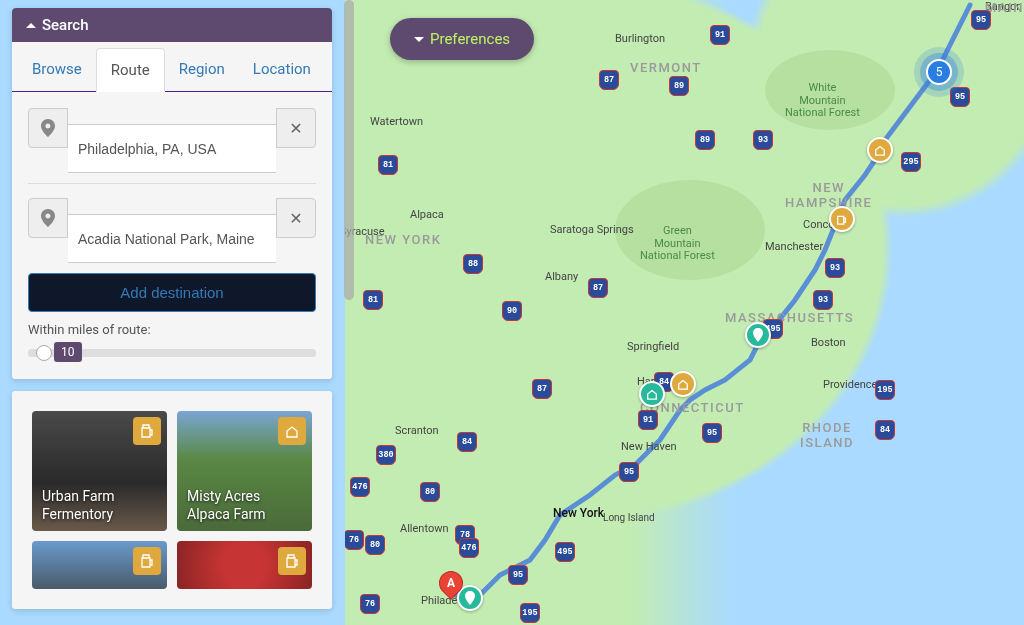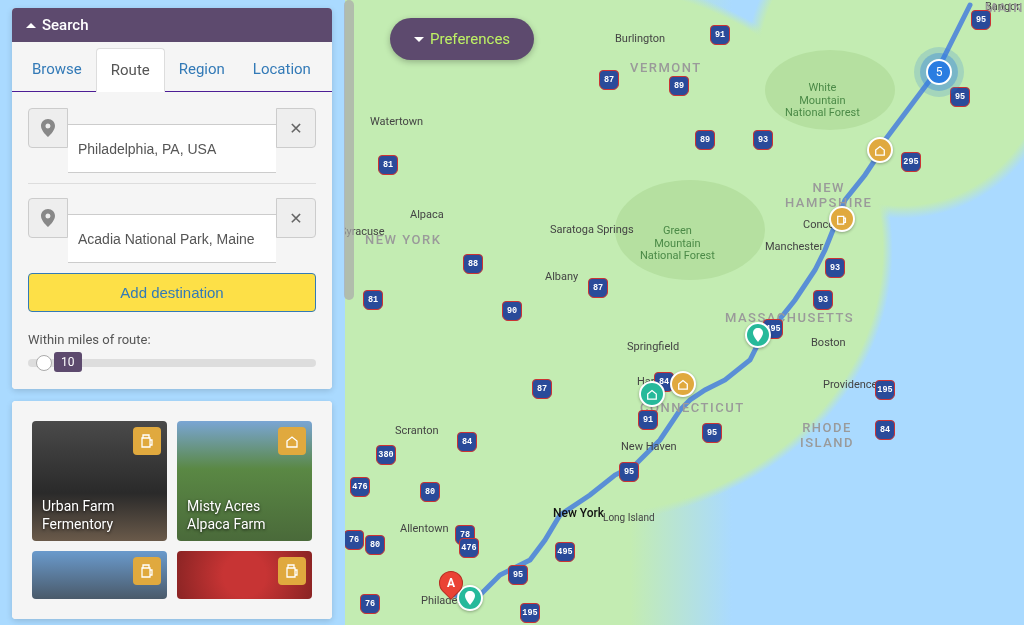--- a/index.html
+++ b/index.html
@@ -107,27 +107,27 @@
     
     .divider {
       height: 1px;
       background: #ddd;
       margin: 8px 0 14px;
     }
     
     .add-btn {
       width: 100%;
       padding: 10px;
-      background: #fde047;
+      background: #0f172a;
       border: 1px solid #337ab7;
       color: #337ab7;
       border-radius: 4px;
       font-size: 15px;
       cursor: pointer;
-      margin-bottom: 20px;
+      margin-bottom: 10px;
     }
     
     .slider-label {
       font-size: 13px;
       color: #555;
       margin-bottom: 6px;
     }
     .slider-wrap {
       position: relative;
       height: 20px;

